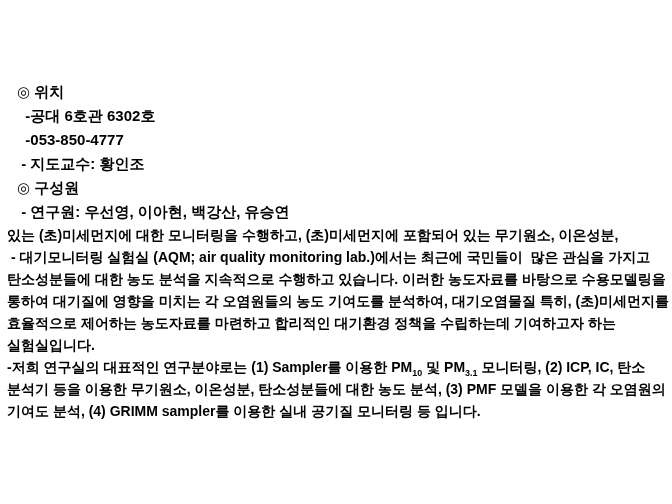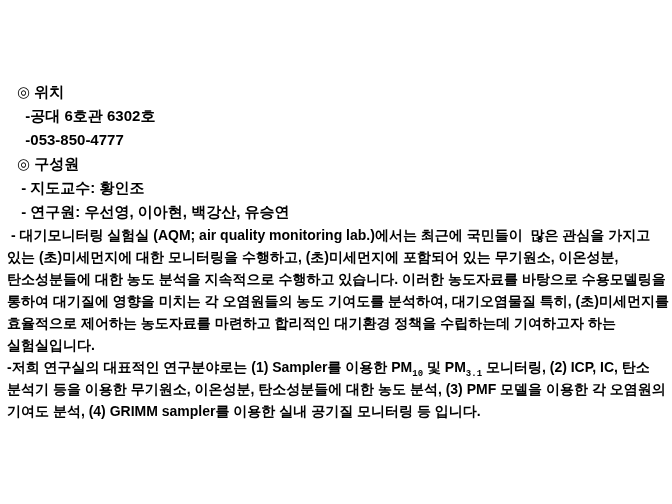--- a/index.html
+++ b/index.html
@@ -35,40 +35,39 @@
     margin-top: 20px;
     margin-bottom: 6px;
   }
   .paragraph .t-line {
     font-size: 14px;
     line-height: 22px;
   }
   sub {
     font-size: 9px;
     line-height: 0;
-    font-family: Liberation Mono, monospace;
   }
 </style>
 </head>
 <body style="background: rgb(255, 255, 255); color: rgb(0, 0, 0);">
 
 <div class="doc">
   <div class="info">
       <div class="t-line"><span>◎ 위치</span></div>
       <div class="t-line"><span>  -공대 6호관 6302호</span></div>
       <div class="t-line"><span>  -053-850-4777</span></div>
+      <div class="t-line"><span> - 지도교수: 황인조</span></div>
       <div class="t-line"><span>◎ 구성원</span></div>
-      <div class="t-line"><span> - 지도교수: 황인조</span></div>
       <div class="t-line"><span> - 연구원: 우선영, 이아현, 백강산, 유승연</span></div>
     </div>
 
 
   <div class="paragraph">
+      <div class="t-line"><span>있는 (초)미세먼지에 대한 모니터링을 수행하고, (초)미세먼지에 포함되어 있는 무기원소, 이온성분,</span></div>
       <div class="t-line"><span> - 대기모니터링 실험실 (AQM; air quality monitoring lab.)에서는 최근에 국민들이  많은 관심을 가지고</span></div>
-      <div class="t-line"><span>있는 (초)미세먼지에 대한 모니터링을 수행하고, (초)미세먼지에 포함되어 있는 무기원소, 이온성분,</span></div>
       <div class="t-line"><span>탄소성분들에 대한 농도 분석을 지속적으로 수행하고 있습니다. 이러한 농도자료를 바탕으로 수용모델링을</span></div>
       <div class="t-line"><span>통하여 대기질에 영향을 미치는 각 오염원들의 농도 기여도를 분석하여, 대기오염물질 특히, (초)미세먼지를</span></div>
       <div class="t-line"><span>효율적으로 제어하는 농도자료를 마련하고 합리적인 대기환경 정책을 수립하는데 기여하고자 하는</span></div>
       <div class="t-line"><span>실험실입니다.</span></div>
     </div>
 
   <div class="paragraph">
       <div class="t-line"><span>-저희 연구실의 대표적인 연구분야로는 (1) Sampler를 이용한 PM</span><sub>10</sub><span> 및 PM</span><sub>3.1</sub><span> 모니터링, (2) ICP, IC, 탄소</span></div>
       <div class="t-line"><span>분석기 등을 이용한 무기원소, 이온성분, 탄소성분들에 대한 농도 분석, (3) PMF 모델을 이용한 각 오염원의</span></div>
       <div class="t-line"><span>기여도 분석, (4) GRIMM sampler를 이용한 실내 공기질 모니터링 등 입니다.</span></div>

